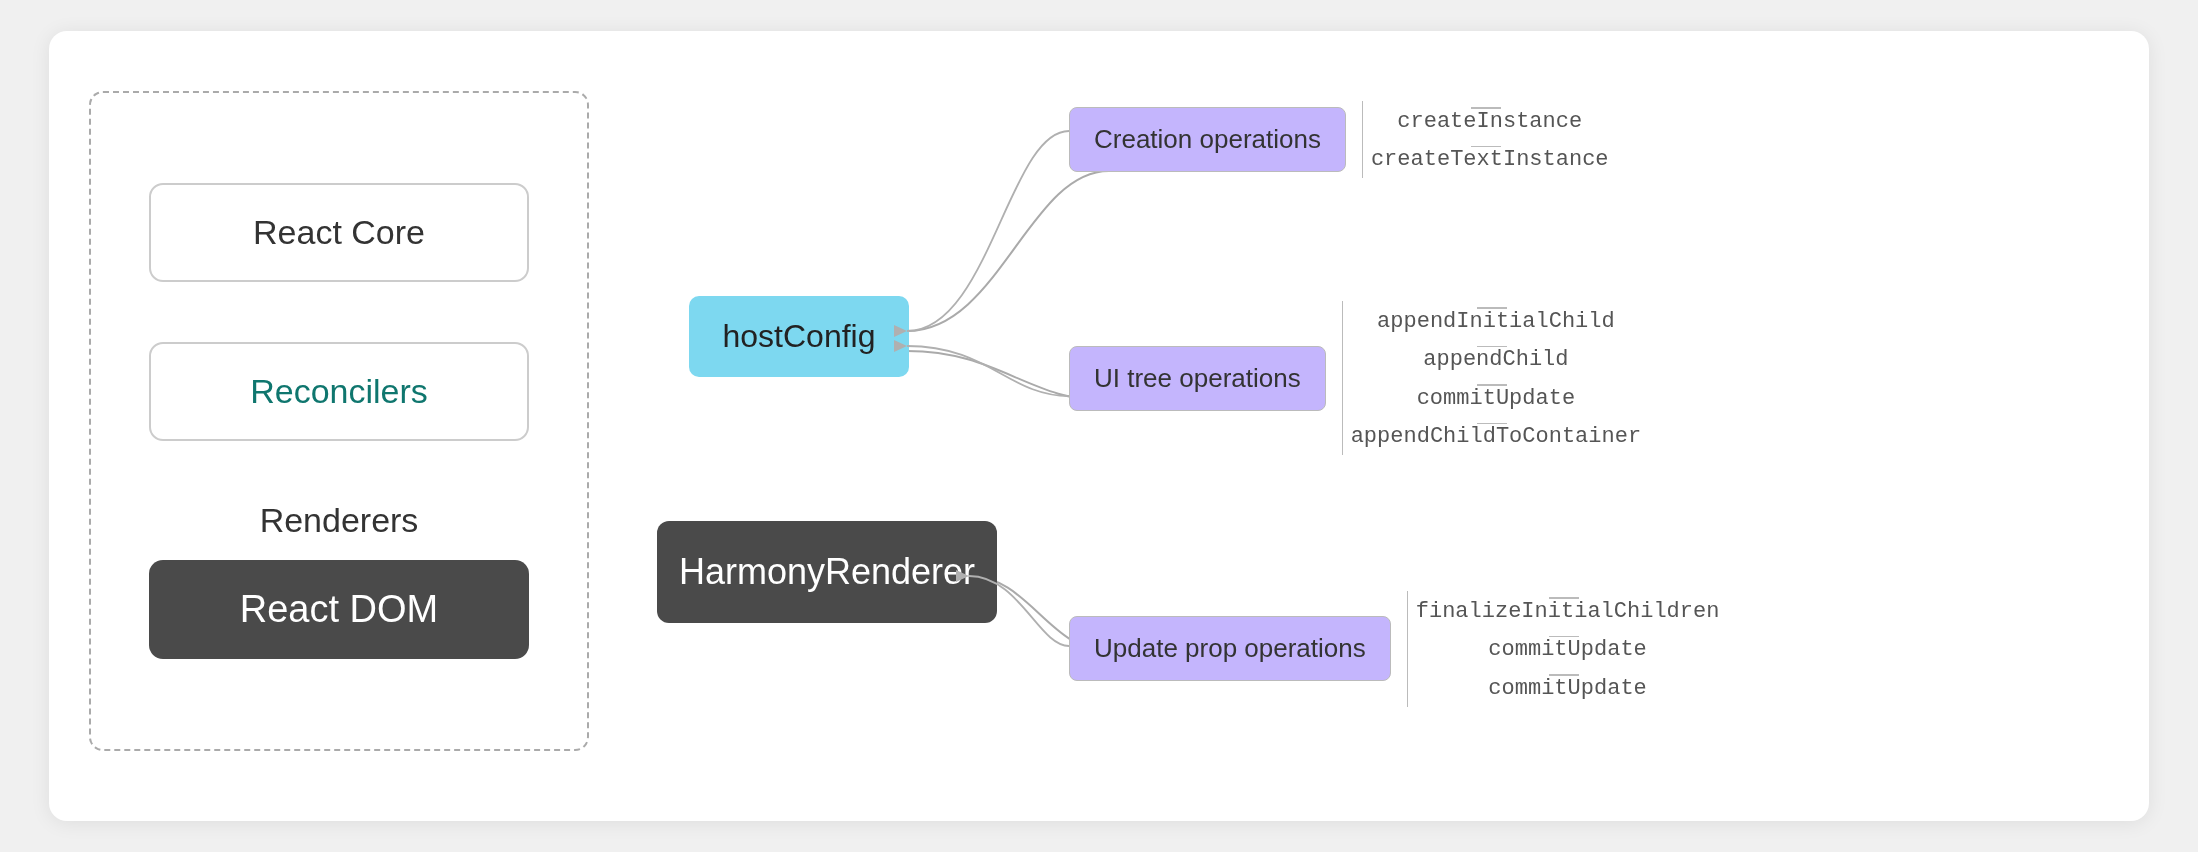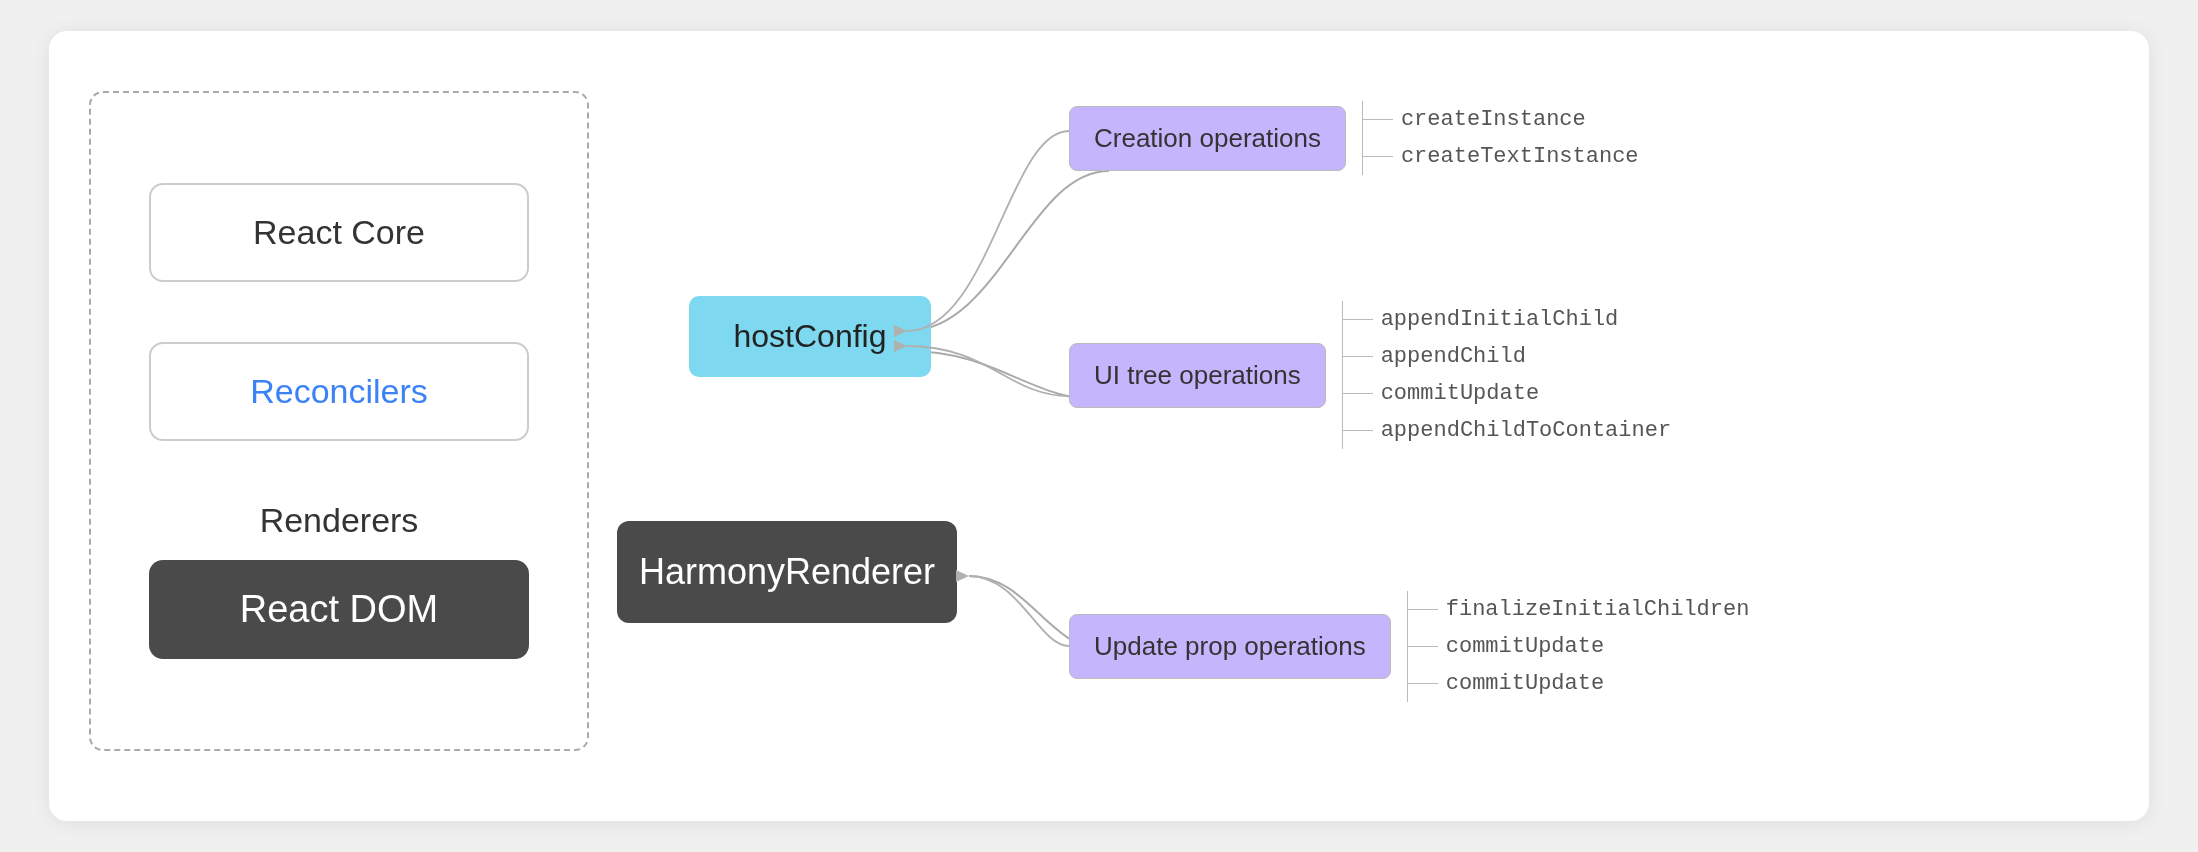--- a/index.html
+++ b/index.html
@@ -53,21 +53,21 @@
 
     .reconcilers-box {
       width: 380px;
       padding: 28px 20px;
       background: #fff;
       border: 2px solid #ccc;
       border-radius: 14px;
       text-align: center;
       font-size: 34px;
       font-weight: 400;
-      color: #3b82f6;
+      color: #0f766e;
     }
 
     .renderers-section {
       width: 380px;
       display: flex;
       flex-direction: column;
       align-items: center;
       gap: 20px;
     }
 
@@ -87,33 +87,33 @@
       font-size: 38px;
       font-weight: 500;
       color: #fff;
     }
 
     
     .host-config-node {
       position: absolute;
       left: 640px;
       top: 265px;
-      width: 242px;
+      width: 220px;
       padding: 22px 18px;
       background: #7dd8f0;
       border-radius: 10px;
       text-align: center;
       font-size: 32px;
       font-weight: 500;
       color: #222;
     }
 
     .harmony-renderer-node {
       position: absolute;
-      left: 568px;
+      left: 608px;
       top: 490px;
       width: 340px;
       padding: 30px 20px;
       background: #4a4a4a;
       border-radius: 12px;
       text-align: center;
       font-size: 36px;
       font-weight: 500;
       color: #fff;
     }
@@ -172,20 +172,21 @@
       flex-direction: column;
       border-left: 1.5px solid #bbb;
       margin-left: 16px;
       padding-left: 0;
     }
 
     .op-item-row {
       display: flex;
       align-items: center;
       padding: 6px 0;
+      flex-direction: column;
     }
 
     .op-item-line {
       display: inline-block;
       width: 30px;
       height: 1.5px;
       background: #bbb;
     }
 
     .op-item-text {

